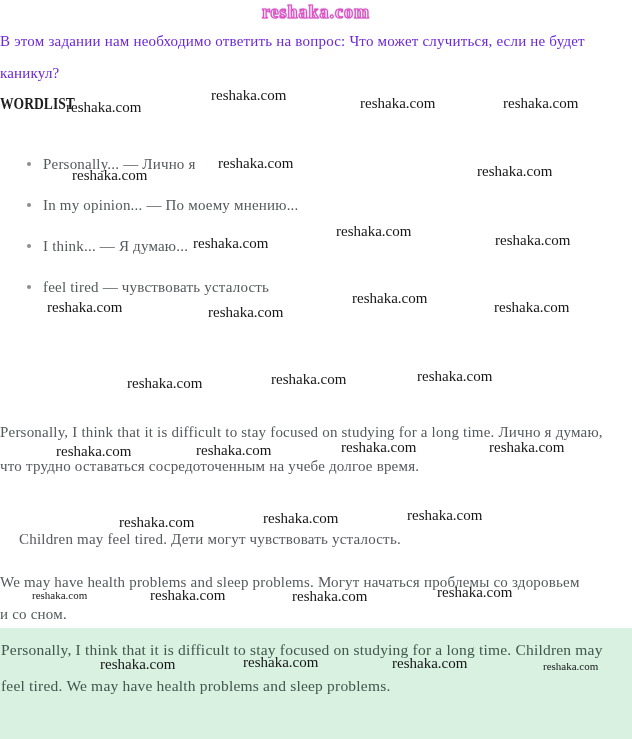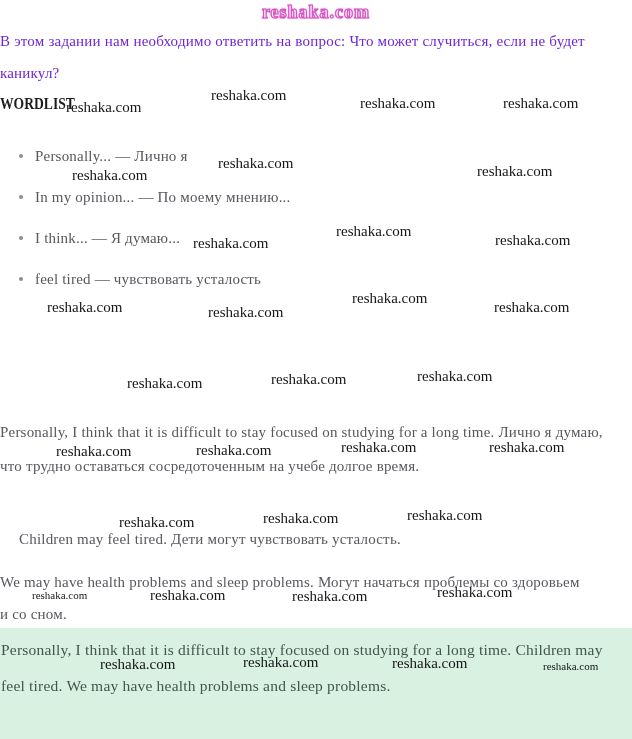--- a/index.html
+++ b/index.html
@@ -40,21 +40,21 @@
     font-size: 17px;
     font-weight: 700;
     color: #1d1d1d;
     transform: scaleX(.8);
     transform-origin: 0 50%;
   }
   .bullets {
     position: absolute;
     left: 0; top: 139px;
     width: 600px;
-    margin: 0; padding: 0;
+    margin: 8px; padding: 0;
     list-style: none;
   }
   .bullets li {
     position: relative;
     padding-left: 35px;
     font-size: 15px;
     line-height: 35px;
     letter-spacing: .2px;
     margin-bottom: 6px;
     color: #55585d;

